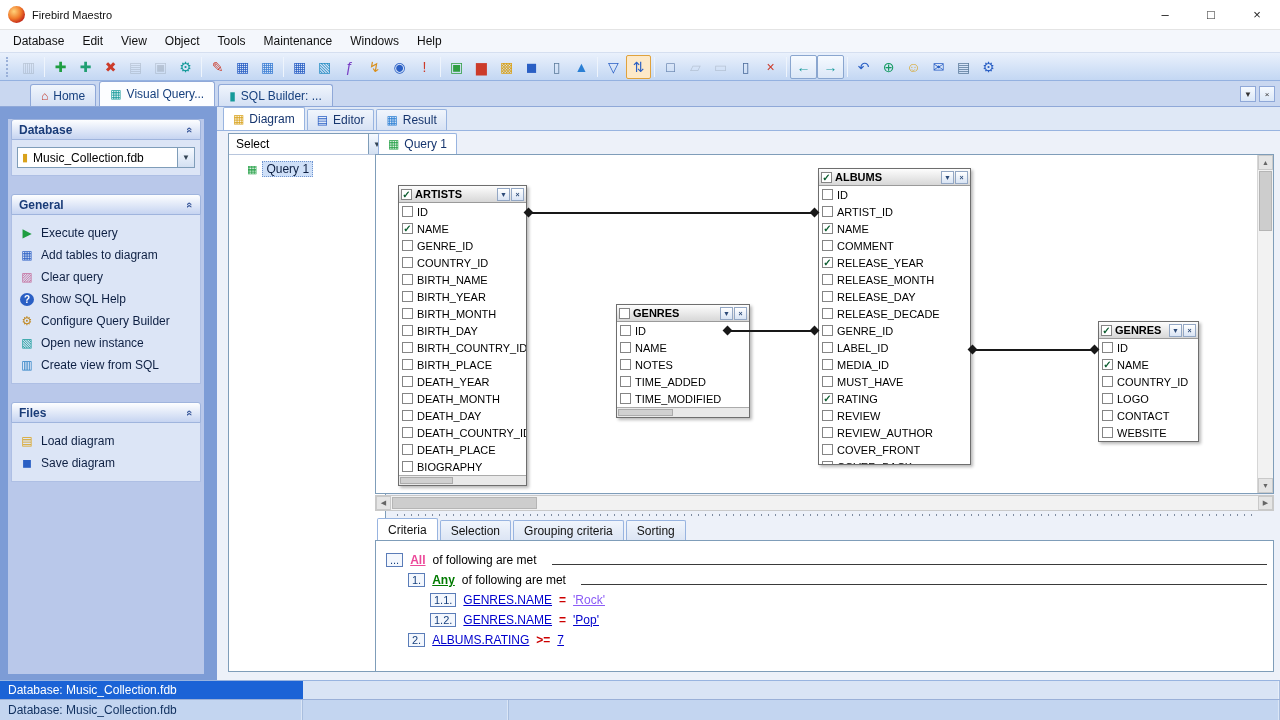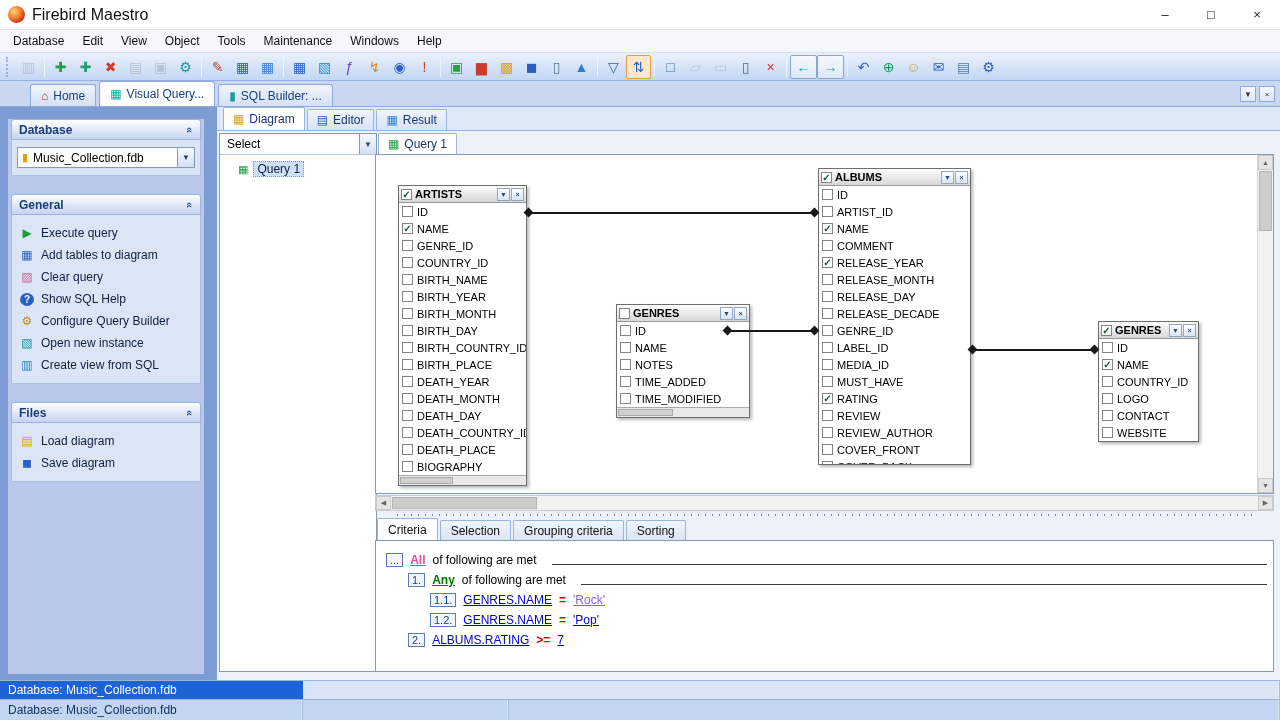--- a/index.html
+++ b/index.html
@@ -2,21 +2,21 @@
 <html><head>
 <meta charset="utf-8">
 <style>
   * { margin:0; padding:0; box-sizing:border-box; }
   html,body { width:1280px; height:720px; overflow:hidden; }
   body { font-family:"Liberation Sans", sans-serif; font-size:12px; background:#7d9cd6; position:relative; color:#000; }
 
   
   .titlebar { position:absolute; top:0; left:0; right:0; height:30px; background:#fff; display:flex; align-items:center; padding-left:8px; gap:7px; border-bottom:1px solid #e4e4e4; }
   .fb-logo { width:17px; height:17px; border-radius:50%; background:radial-gradient(circle at 35% 32%, #ffd27a 0%, #f07a2a 45%, #c42a1a 75%, #8e1410 100%); }
-  .title-text { font-size:16px; color:#111; }
+  .title-text { font-size:11px; color:#111; }
   .win-controls { margin-left:auto; display:flex; height:100%; }
   .win-btn { width:46px; display:flex; align-items:center; justify-content:center; font-size:13px; color:#222; }
 
   
   .menubar { position:absolute; top:30px; left:0; right:0; height:23px; background:#f4f7fc; display:flex; align-items:center; padding-left:4px; border-bottom:1px solid #d5dff0; }
   .menu-item { padding:3px 9px; color:#101010; }
 
   
   .toolbar { position:absolute; top:53px; left:0; right:0; height:28px; background:linear-gradient(#eaf1fc,#c3d7f3); border-bottom:1px solid #94b1e0; display:flex; align-items:center; padding:0 4px; }
   .tb-grip { width:5px; height:20px; border-left:2px dotted #9ab0d8; margin:0 5px 0 2px; }
@@ -52,21 +52,21 @@
   .side-item { height:22px; display:flex; align-items:center; gap:7px; padding:0 3px; color:#0d1f42; }
   .side-icon { width:14px; text-align:center; font-size:12px; }
   .side-icon.badged { border-radius:50%; height:13px; line-height:13px; font-size:10px; font-weight:bold; }
 
   
   .workspace { position:absolute; left:217px; top:0; right:0; bottom:0; background:#edf1f9; }
   .wtabs { height:24px; background:#dfe8f6; border-bottom:1px solid #98b4e0; display:flex; align-items:flex-end; padding-left:6px; }
   .wtab { height:21px; display:flex; align-items:center; gap:5px; padding:0 9px; background:linear-gradient(#f0f5fc,#d7e2f4); border:1px solid #98b4e0; border-bottom:none; border-radius:2px 2px 0 0; margin-right:2px; color:#16356e; }
   .wtab.active { background:#fff; height:23px; }
 
-  .treepanel { position:absolute; left:2px; top:26px; width:158px; bottom:8px; background:#fff; border:1px solid #7f9db9; }
+  .treepanel { position:absolute; left:11px; top:26px; width:158px; bottom:8px; background:#fff; border:1px solid #7f9db9; }
   .select-combo { margin:0; border:none; border-bottom:1px solid #b8c6dd; }
   .tree { padding:6px 4px; }
   .tree-node { display:flex; align-items:center; gap:5px; padding-left:14px; }
   .tree-icon { color:#1f9e42; font-size:11px; }
   .tree-label { background:#cfe0f8; border:1px dotted #6f94cf; padding:0 3px; color:#0d1f42; }
 
   .diagram-region { position:absolute; left:158px; top:25px; right:6px; bottom:8px; display:flex; flex-direction:column; }
   .querytab-row { height:22px; display:flex; align-items:flex-end; padding-left:3px; }
   .querytab { height:21px; display:flex; align-items:center; gap:5px; padding:0 9px; background:#fff; border:1px solid #98b4e0; border-bottom:none; border-radius:2px 2px 0 0; color:#16356e; }
   .querytab .tab-icon { color:#1f9e42; }

